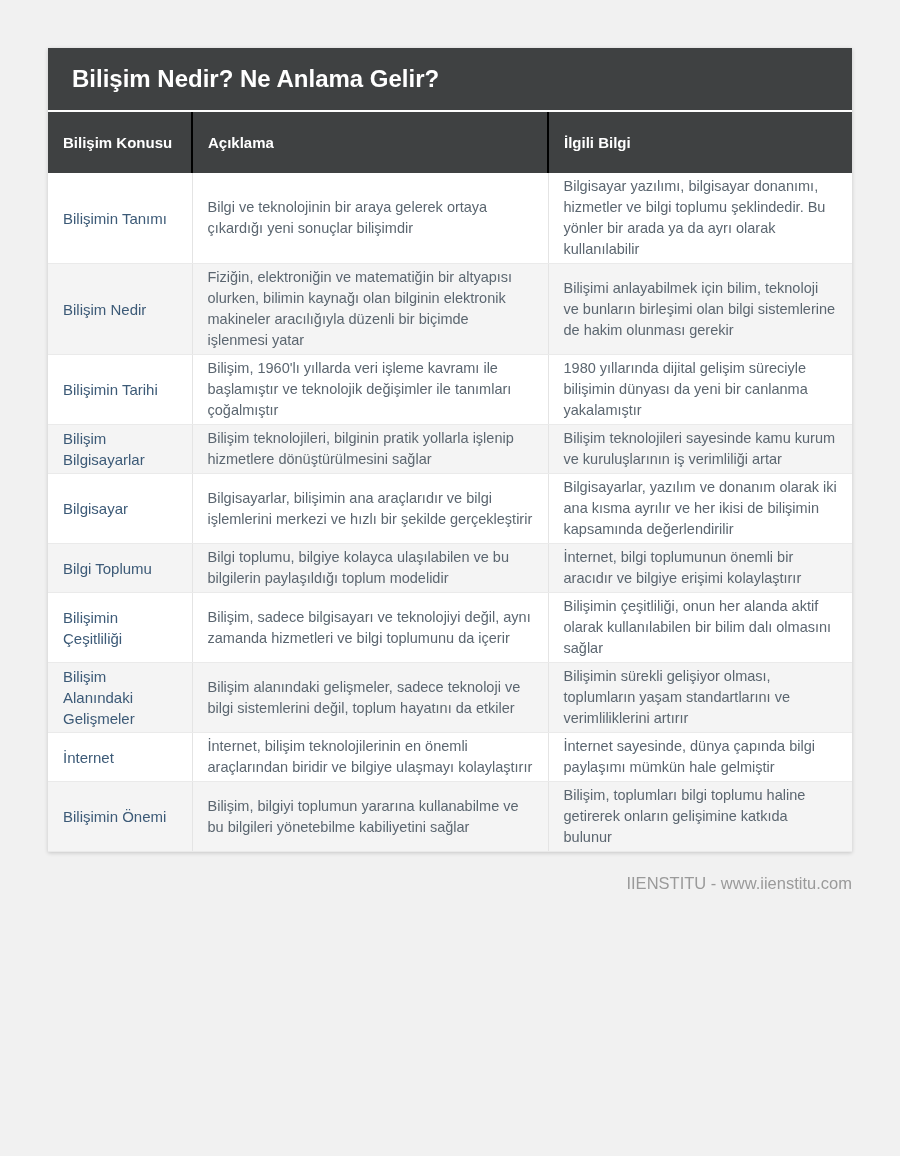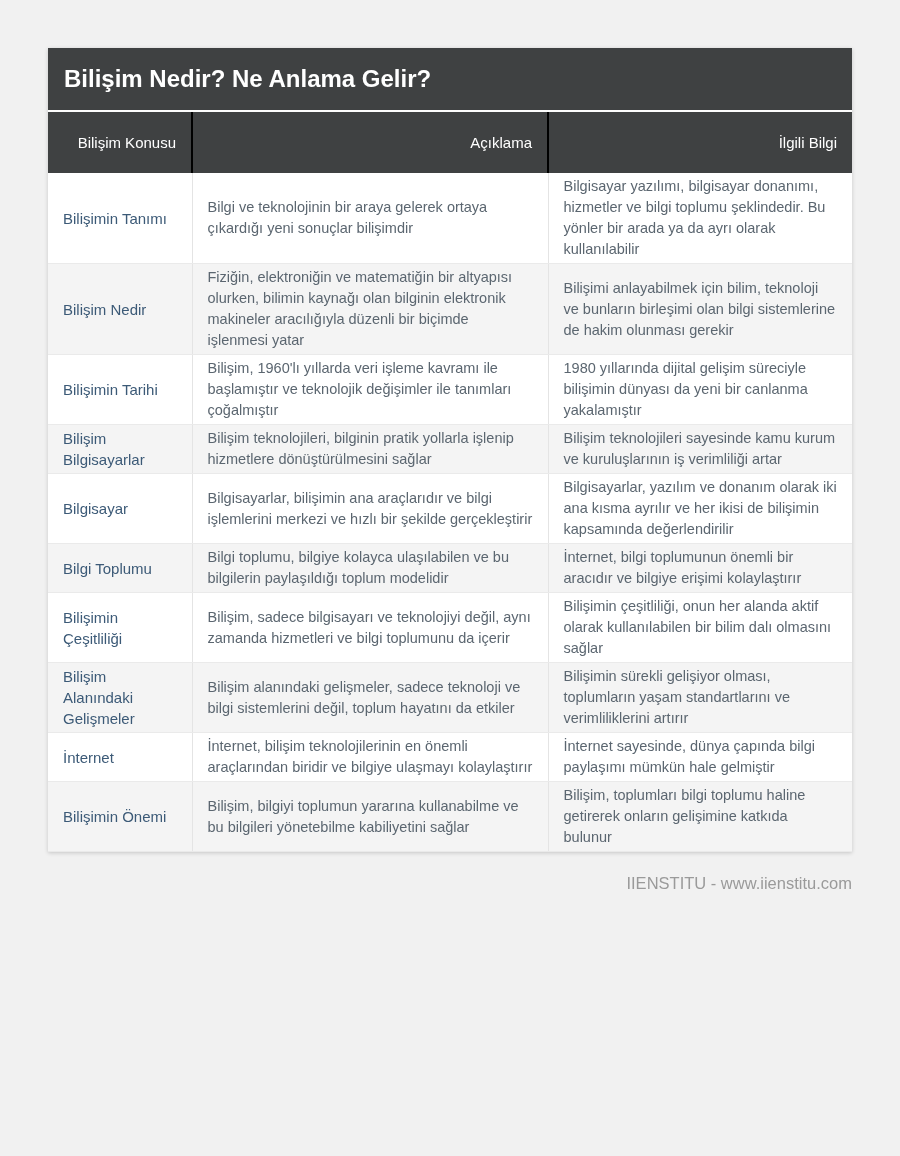--- a/index.html
+++ b/index.html
@@ -18,37 +18,37 @@
   .card {
     width: 804px;
     background: #ffffff;
     box-shadow: 0 1px 4px rgba(0,0,0,0.18);
   }
   .title-bar {
     background: #3f4142;
     color: #ffffff;
     font-size: 24px;
     font-weight: bold;
-    padding: 16px 16px;
+    padding: 16px 24px;
     line-height: 30px;
   }
   table.info-table {
     width: 100%;
     border-collapse: collapse;
     table-layout: fixed;
   }
   col.c1 { width: 144px; }
   col.c2 { width: 356px; }
   col.c3 { width: 304px; }
   thead th {
     background: #3f4142;
     color: #ffffff;
     font-size: 15px;
-    font-weight: normal;
-    text-align: right;
+    font-weight: bold;
+    text-align: left;
     vertical-align: middle;
     padding: 10px 15px;
     height: 62px;
     line-height: 20px;
     border-top: 2px solid #fdfdfd;
   }
   thead th + th { border-left: 2px solid #000000; }
   tbody td {
     font-size: 14.5px;
     line-height: 21px;

